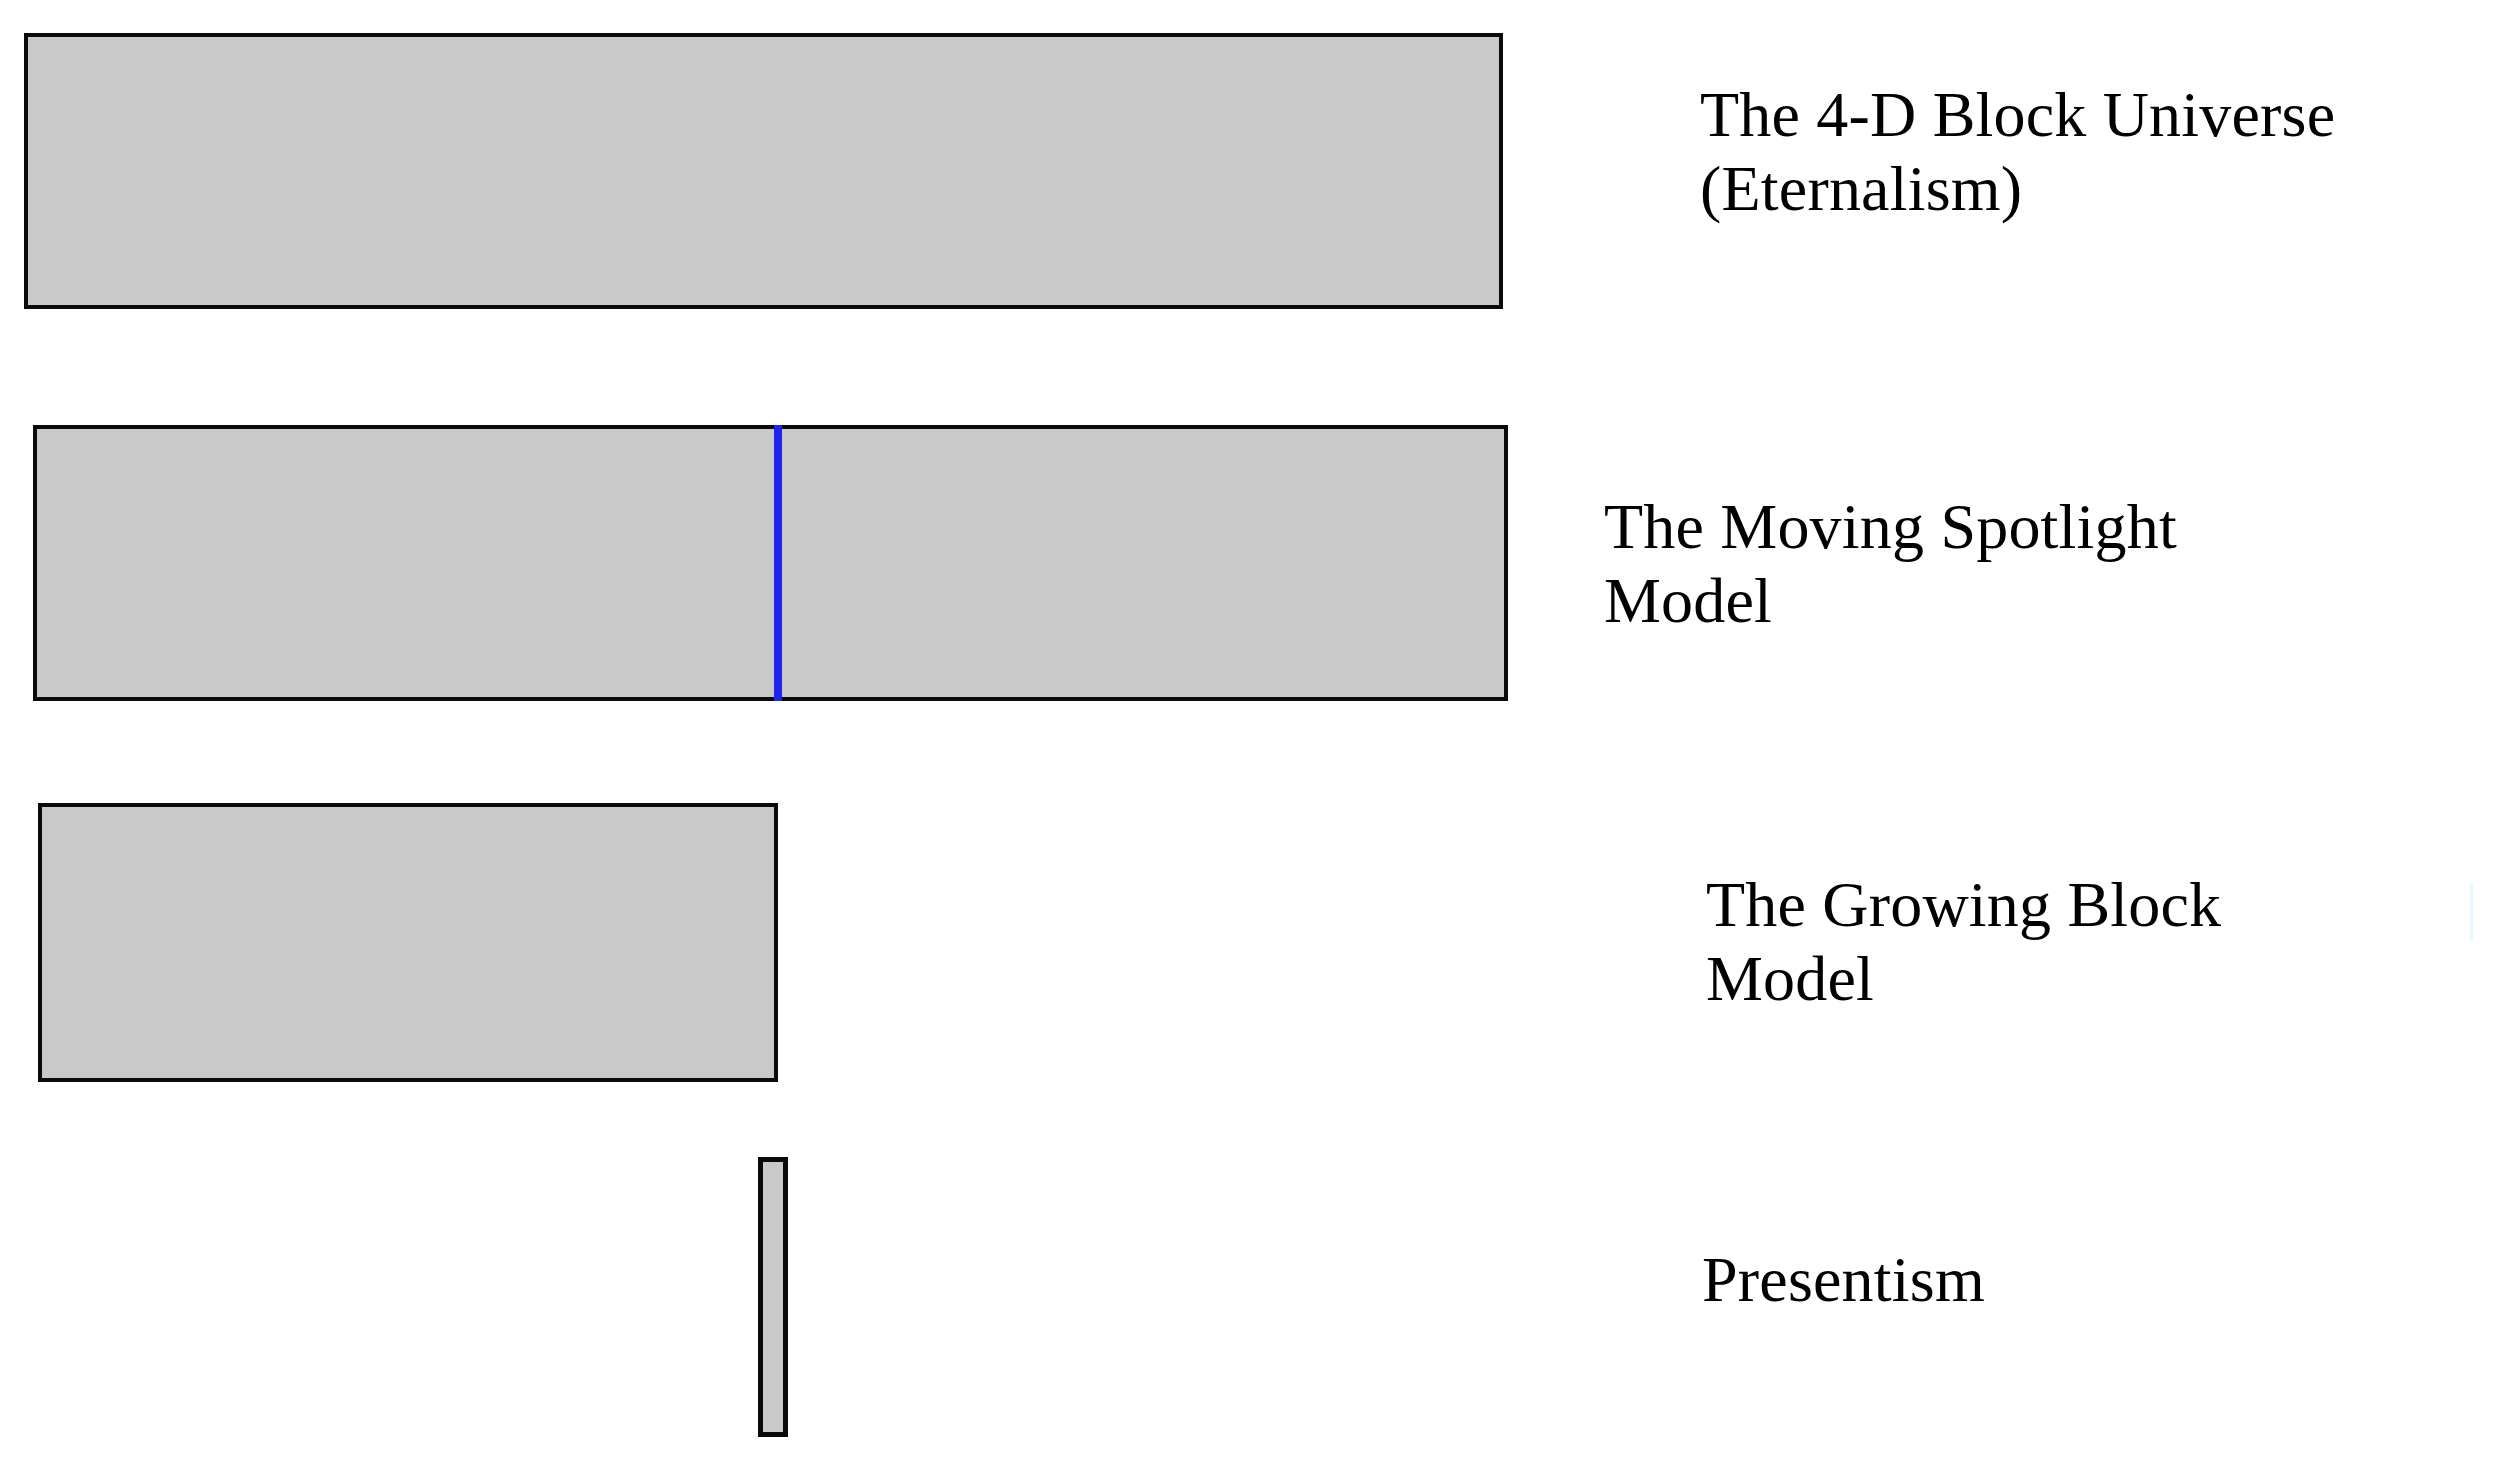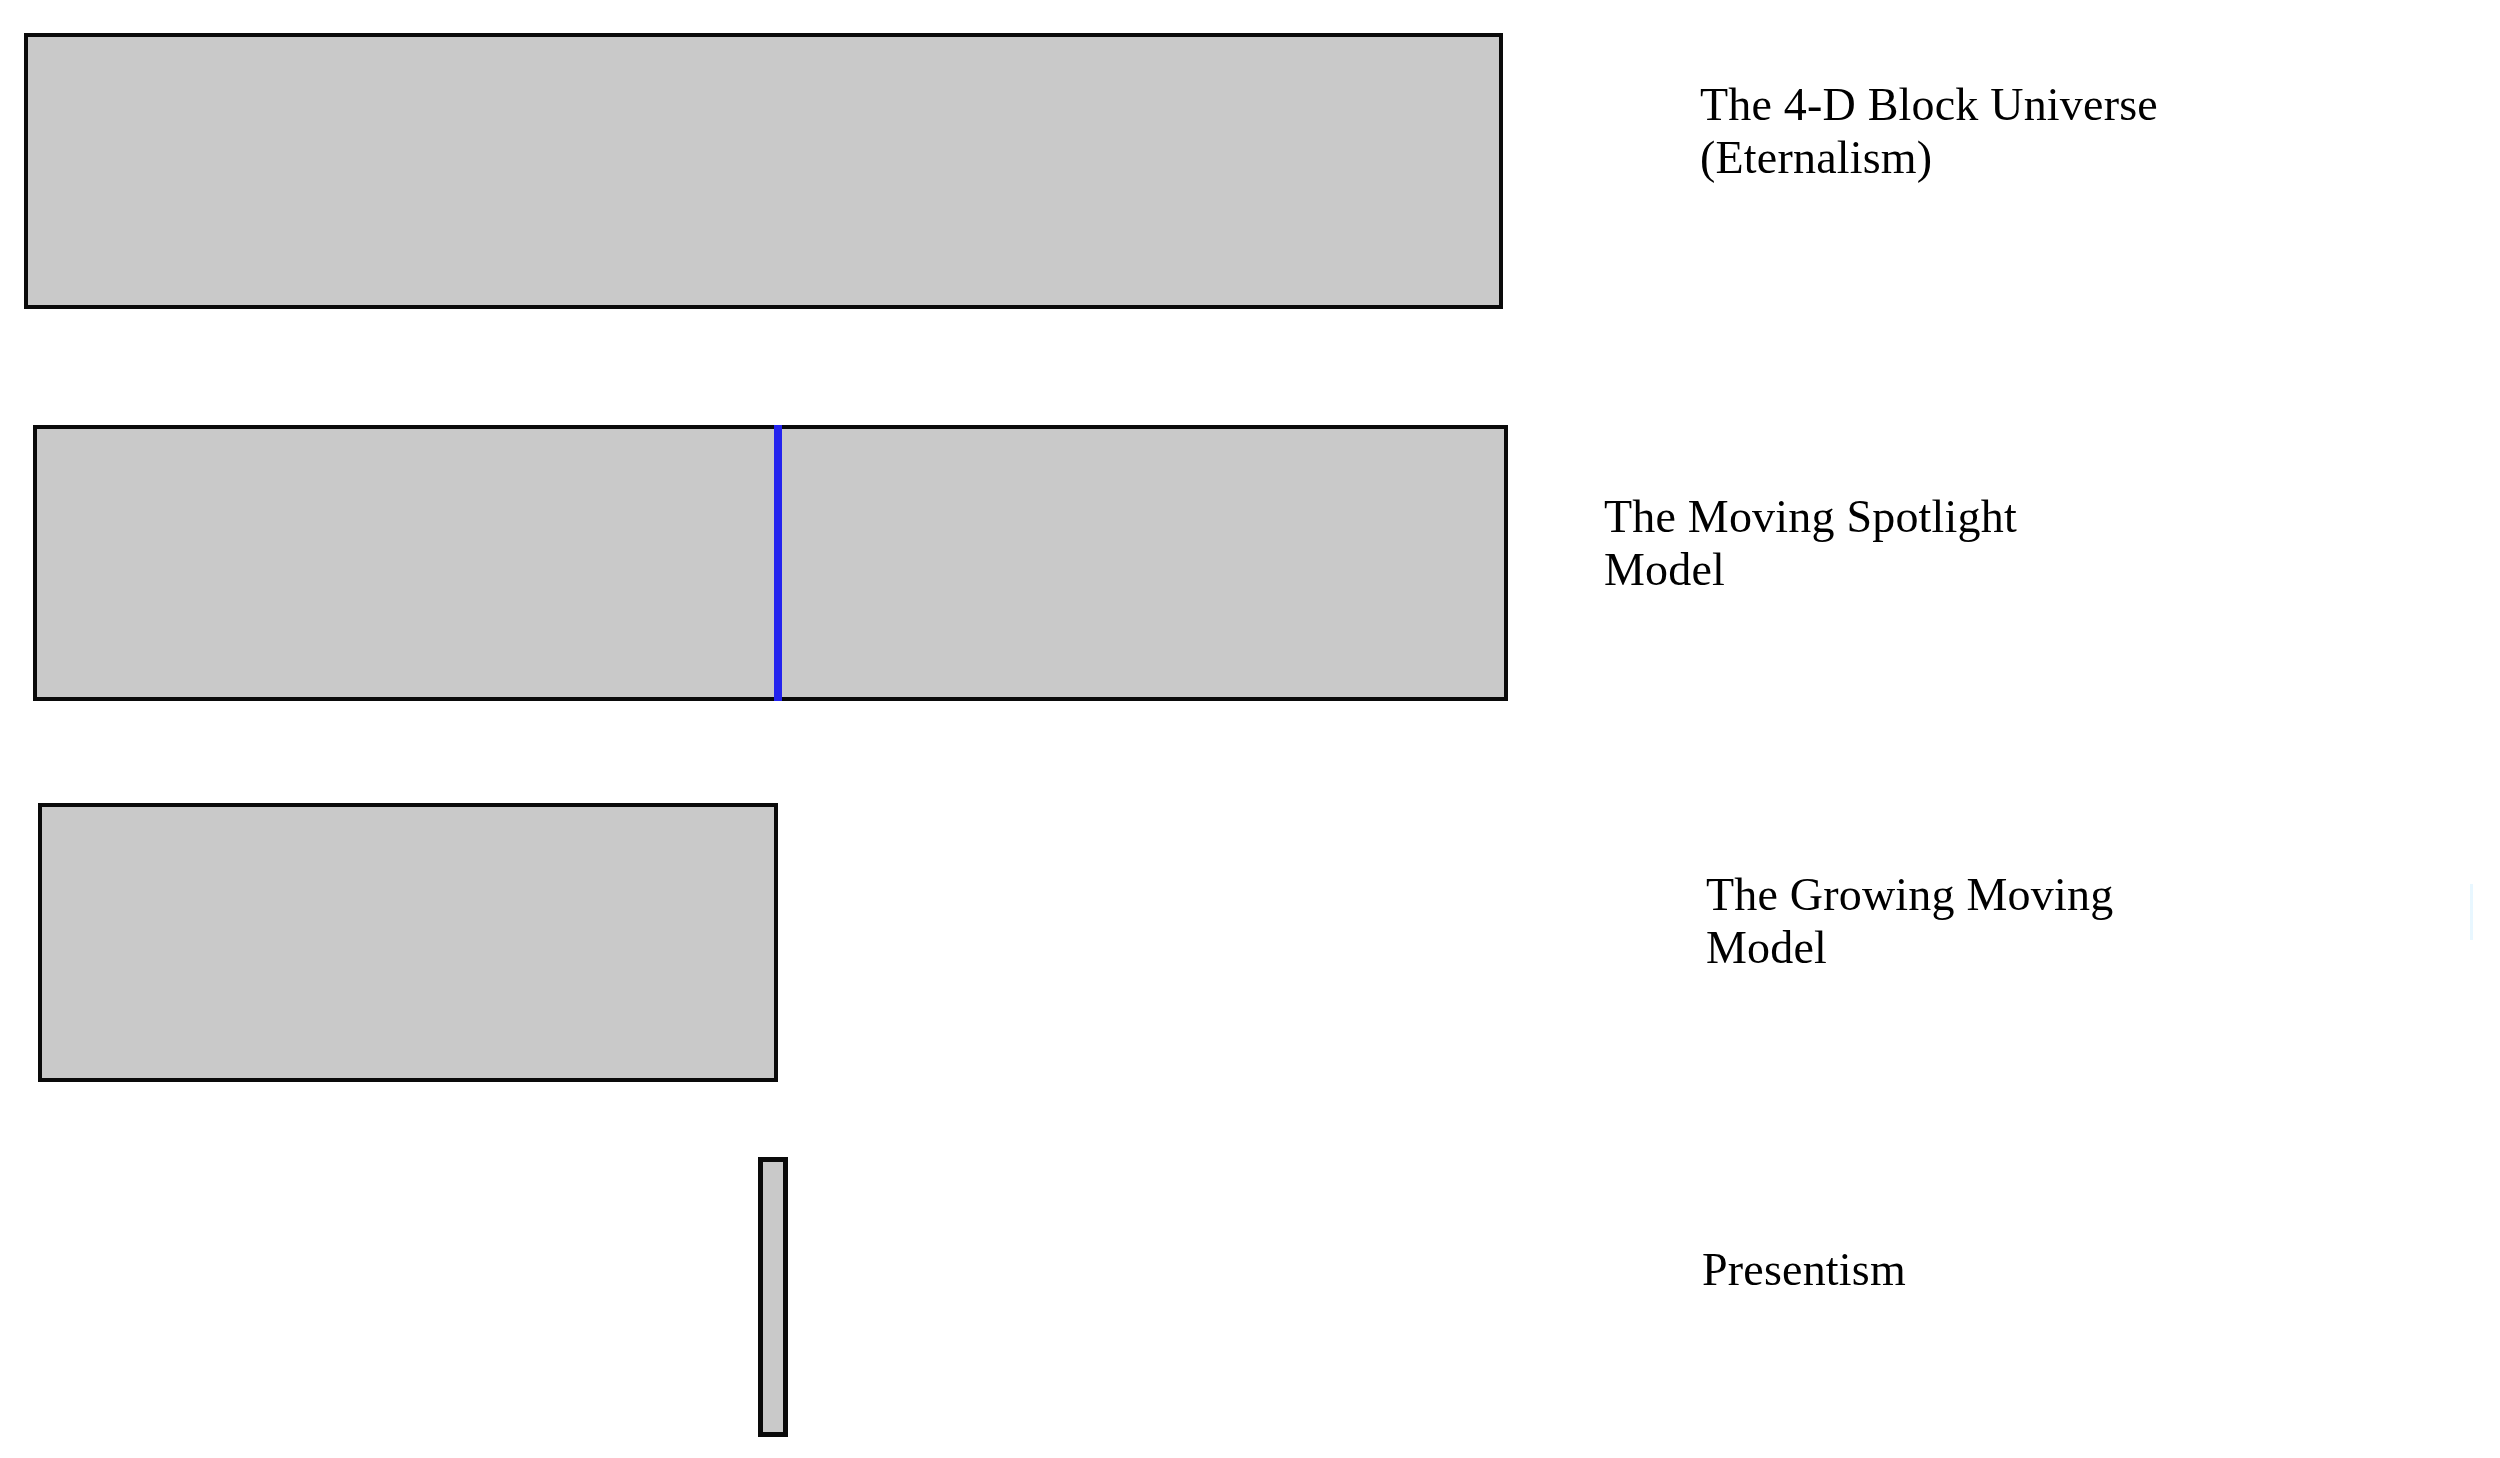--- a/index.html
+++ b/index.html
@@ -57,21 +57,21 @@
     top: 425px;
     width: 8px;
     height: 276px;
     background: #2323ee;
   }
 
   
   .label {
     position: absolute;
     color: #000000;
-    font-size: 46px;
+    font-size: 64px;
     line-height: 1.16;
     font-weight: 400;
     white-space: pre-line;
     letter-spacing: 0.2px;
   }
   .label-eternalism { left: 1700px; top: 78px;  width: 790px; }
   .label-spotlight  { left: 1604px; top: 490px; width: 790px; }
   .label-growing    { left: 1706px; top: 868px; width: 790px; }
   .label-presentism { left: 1702px; top: 1243px; width: 790px; }
 
@@ -93,21 +93,21 @@
   <div class="block block-eternalism"></div>
   <div class="label label-eternalism">The 4-D Block Universe
 (Eternalism)</div>
 
   <div class="block block-spotlight"></div>
   <div class="spotlight-line"></div>
   <div class="label label-spotlight">The Moving Spotlight
 Model</div>
 
   <div class="block block-growing"></div>
-  <div class="label label-growing">The Growing Moving
+  <div class="label label-growing">The Growing Block
 Model</div>
 
   <div class="block block-presentism"></div>
   <div class="label label-presentism">Presentism</div>
 
   <div class="edge-artifact"></div>
 
 </div>
 
 </body></html>

